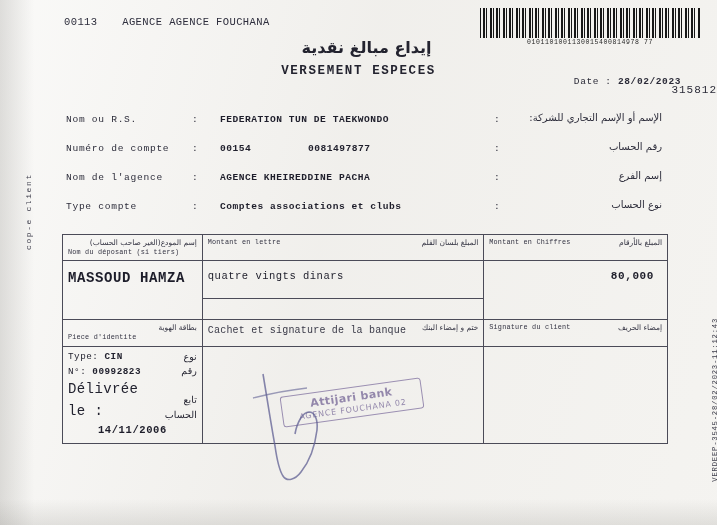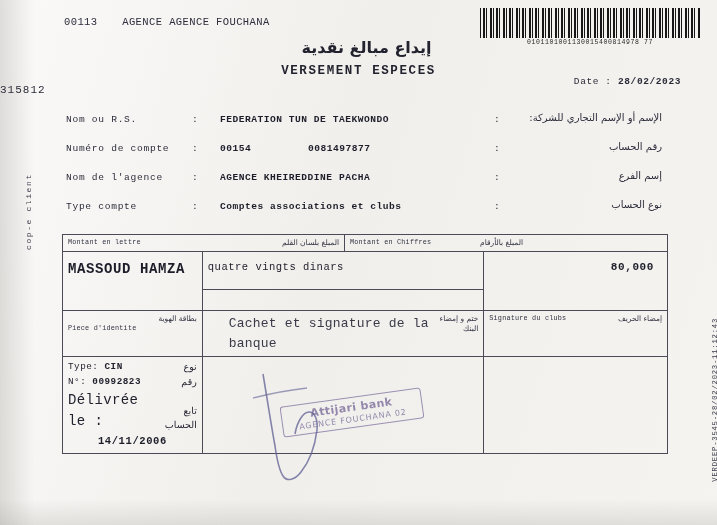--- a/index.html
+++ b/index.html
@@ -89,21 +89,21 @@
     left: 0; right: 0; top: 64px;
     text-align: center;
     font-size: 12.5px;
     font-weight: bold;
     letter-spacing: 1.6px;
     color: #23232f;
   }
   .doc-num {
     position: absolute;
     left: 0; right: 0; top: 84px;
-    text-align: left;
+    text-align: right;
     font-size: 11px;
     letter-spacing: 1px;
     color: #2b2b38;
   }
   .date-line {
     position: absolute;
     right: 36px; top: 76px;
     font-size: 9.5px;
     letter-spacing: 0.6px;
     color: #2b2b38;
@@ -250,24 +250,23 @@
   }
   .deliv-date {
     font-size: 10.5px;
     font-weight: bold;
     letter-spacing: 0.6px;
     text-align: center;
     padding-top: 2px;
     color: #1d1d2a;
   }
   .cachet-note {
-    font-size: 13px;
+    font-size: 10px;
     color: #3a3a48;
     line-height: 1.5;
-    margin-left: 21px;
   }
 
   
   .stamp {
     position: absolute;
     left: 78px; top: 40px;
     width: 132px;
     transform: rotate(-8deg);
     border: 1.4px solid #7b6b9c;
     border-radius: 3px;
@@ -370,20 +369,24 @@
       <span class="val">Comptes associations et clubs</span>
       <span class="colon2">:</span>
       <span class="ar">نوع الحساب</span>
     </div>
 
   </div>
 
   <div class="tbl">
 
     <div class="tr">
+      <div class="td c1 hdr-cell">
+        <div class="ar">إسم المودع(الغير صاحب الحساب)</div>
+        <div>Nom du déposant (si tiers)</div>
+      </div>
       <div class="td c2 hdr-cell">
         <div class="hdr-flex">
           <span>Montant en lettre</span>
           <span class="ar">المبلغ بلسان القلم</span>
         </div>
       </div>
       <div class="td c3 hdr-cell">
         <div class="hdr-flex">
           <span>Montant en Chiffres</span>
           <span class="ar">المبلغ بالأرقام</span>
@@ -410,21 +413,21 @@
         <div>Piece d'identite</div>
       </div>
       <div class="td c2 hdr-cell">
         <div class="hdr-flex">
           <span class="cachet-note">Cachet et signature de la banque</span>
           <span class="ar">ختم و إمضاء البنك</span>
         </div>
       </div>
       <div class="td c3 hdr-cell">
         <div class="hdr-flex">
-          <span>Signature du clubs</span>
+          <span>Signature du client</span>
           <span class="ar">إمضاء الحريف</span>
         </div>
       </div>
     </div>
 
     <div class="tr row-b id-row">
       <div class="td c1">
         <div class="id-line">
           <span><span>Type:</span>
           <span class="bold">CIN</span></span>

